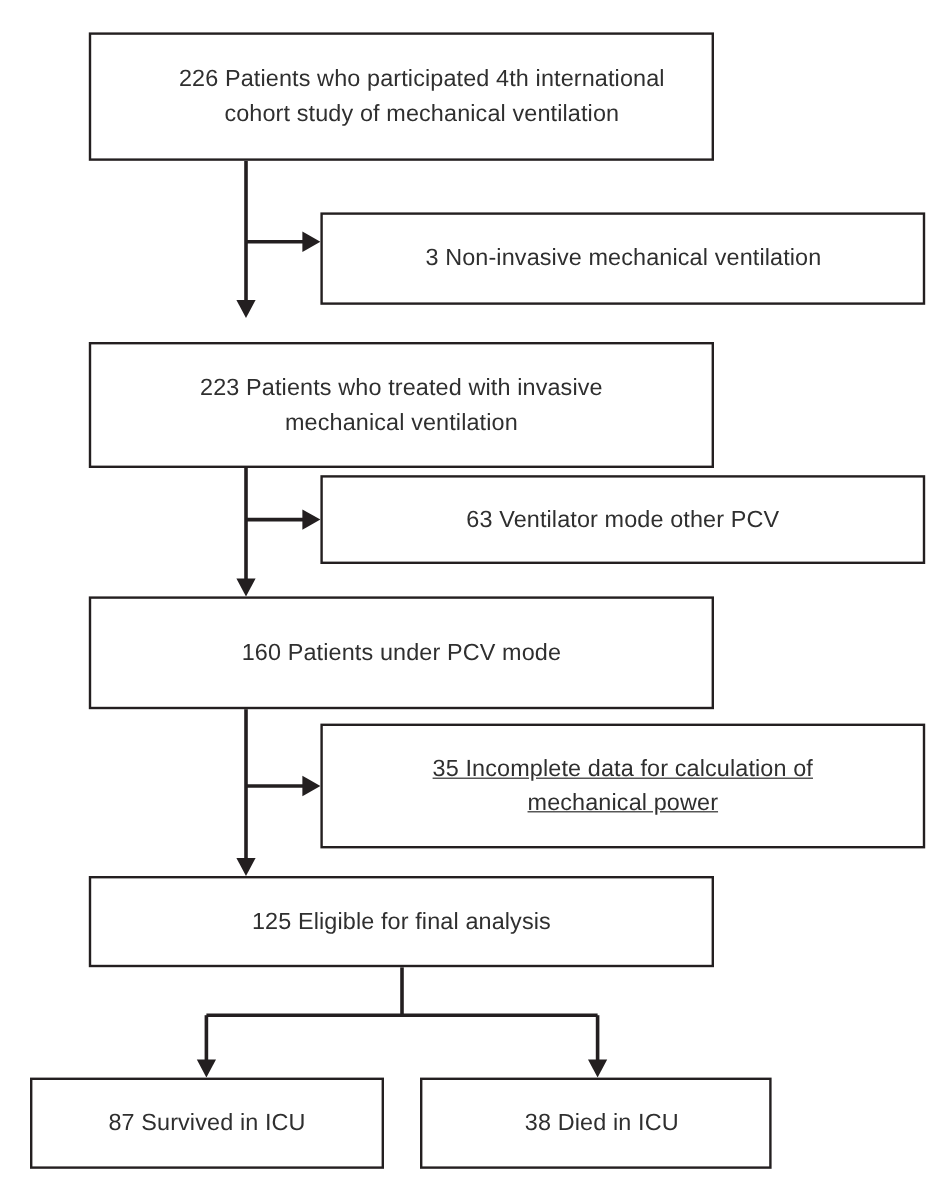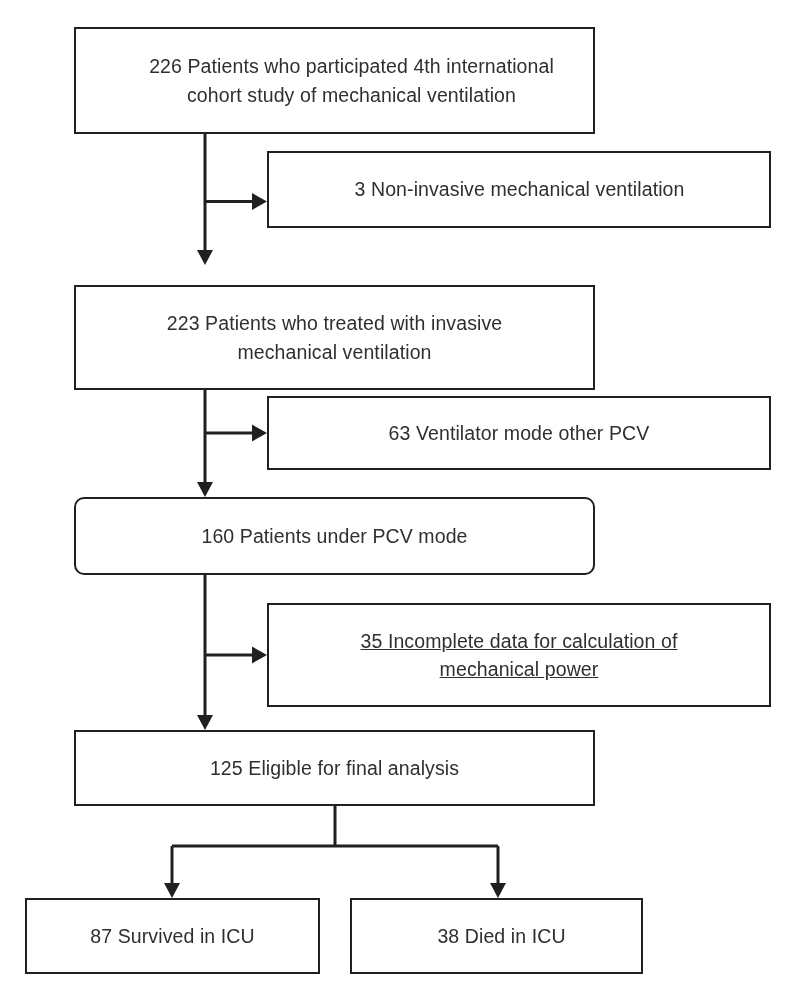--- a/index.html
+++ b/index.html
@@ -33,24 +33,24 @@
     letter-spacing: 0.1px;
     padding: 4px 10px;
   }
   .node-text {
     display: block;
     white-space: pre-line;
   }
   
   #node-enrolled   { left: 74px;  top: 27px;  width: 521px; height: 107px; padding-left: 44px; }
   #node-invasive   { left: 74px;  top: 265px; width: 521px; height: 105px; margin-top: 20px; }
-  #node-pcv        { left: 74px;  top: 497px; width: 521px; height: 78px; border-radius: 10px;  }
+  #node-pcv        { left: 74px;  top: 497px; width: 521px; height: 94px;  }
   #node-eligible   { left: 74px;  top: 730px; width: 521px; height: 76px;  }
   
-  #node-excl-niv   { left: 267px; top: 151px; width: 504px; height: 77px; padding-left: 11px;  }
+  #node-excl-niv   { left: 267px; top: 177px; width: 504px; height: 77px; padding-left: 11px;  }
   #node-excl-mode  { left: 267px; top: 396px; width: 504px; height: 74px;  }
   #node-excl-data  { left: 267px; top: 603px; width: 504px; height: 104px; text-decoration: underline; }
   
   #node-survived   { left: 25px;  top: 898px; width: 295px; height: 76px;  }
   #node-died       { left: 350px; top: 898px; width: 293px; height: 76px; padding-left: 20px;  }
 
   #connectors {
     position: absolute;
     left: 0; top: 0;
     width: 792px;

